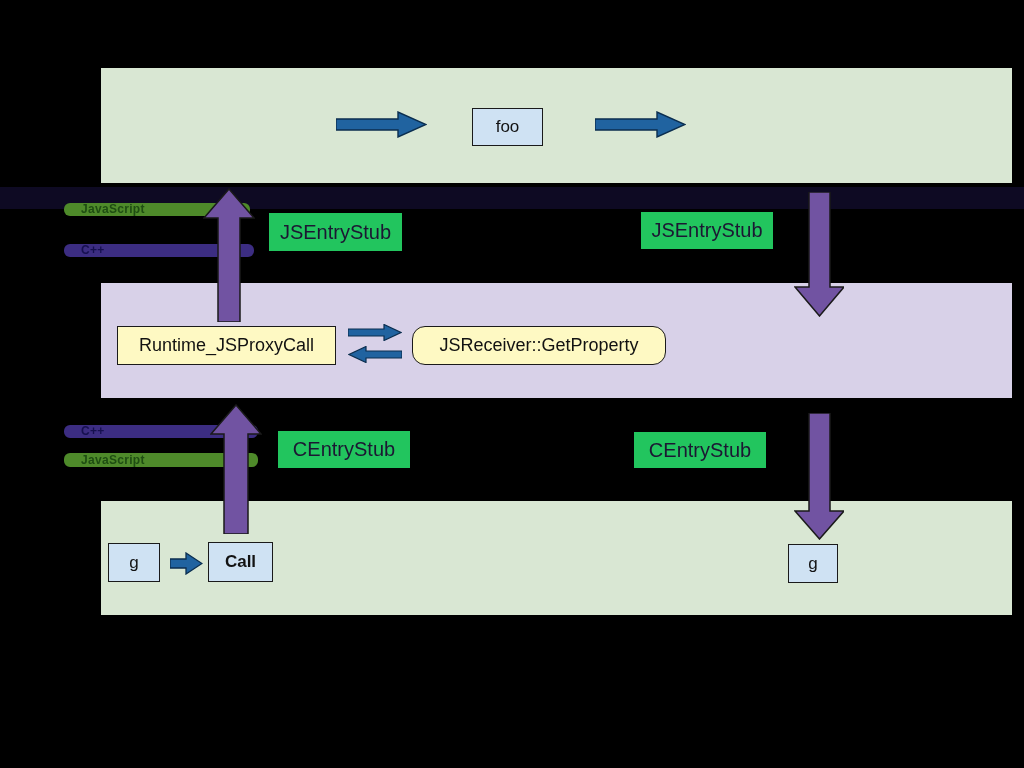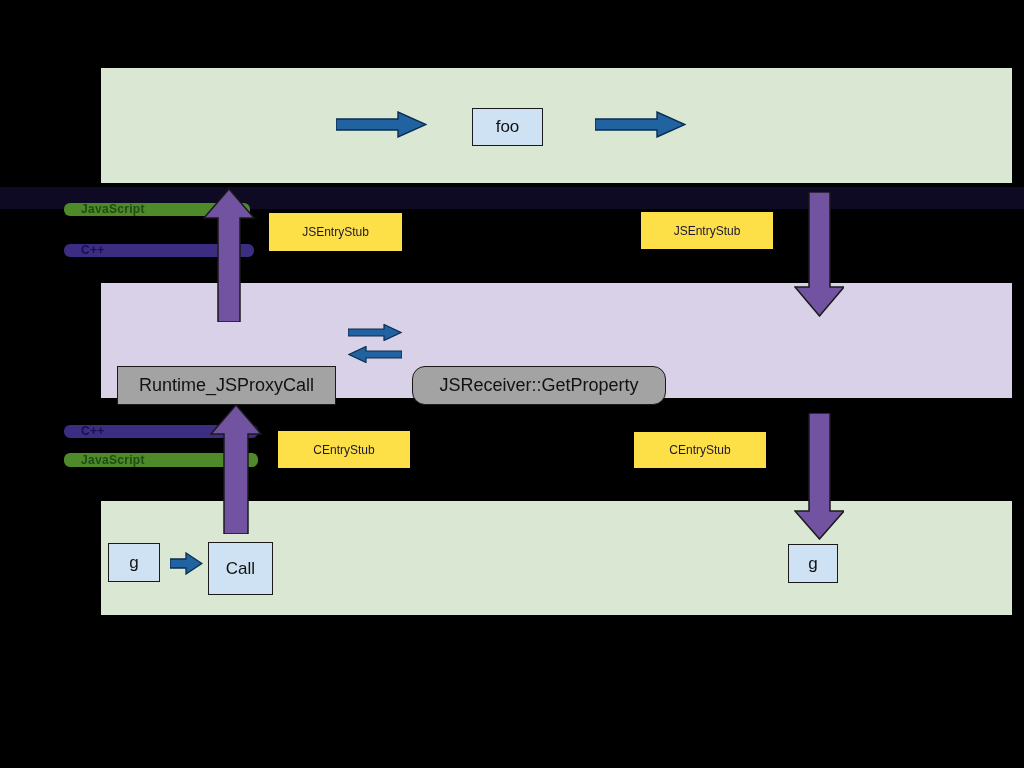--- a/index.html
+++ b/index.html
@@ -10,22 +10,22 @@
   .band{position:absolute;left:101px;width:911px;}
   .band-js{background:#D9E7D3;}
   .band-cpp{background:#D8D1E8;}
   #navy-strip{position:absolute;left:0;top:187px;width:1024px;height:22px;background:#0E0A23;z-index:1;}
   .band{z-index:2;}
   .node{
     position:absolute;display:flex;align-items:center;justify-content:center;
     font-size:17px;color:#121212;z-index:5;box-sizing:border-box;
   }
   .code-box{background:#CFE2F3;border:1.5px solid #1a1a1a;}
-  .runtime-box{background:#a3a3a3;border:1.5px solid #1a1a1a;font-size:18px;margin-top:40px;}
-  .stub-box{background:#fde047;border:none;font-size:12px;color:#1c1733;}
+  .runtime-box{background:#fef9c3;border:1.5px solid #1a1a1a;font-size:18px;}
+  .stub-box{background:#22c55e;border:none;font-size:20px;color:#1c1733;}
   .bar{
     position:absolute;z-index:4;border-radius:6px;display:flex;align-items:flex-end;
     padding-left:17px;box-sizing:border-box;font-size:12px;font-weight:bold;letter-spacing:0.3px;margin-left:36px;
   }
   .bar-js{background:#4E8A2A;color:#1E4D12;}
   .bar-cpp{background:#3C2D82;color:#16104F;}
   svg{display:block;}
   .arrow{position:absolute;z-index:6;}
 </style>
 </head>
@@ -117,21 +117,21 @@
   </svg>
 
   <div class="node code-box" style="left:108px;top:543px;width:52px;height:39px;">
     <span>g</span>
   </div>
 
   <svg class="arrow" style="left:170px;top:552px;" width="33" height="23" viewBox="0 0 33 23">
     <polygon points="0,7 16,7 16,1 32,11.5 16,22 16,16 0,16" fill="#2063A0" stroke="#0b2e4f" stroke-width="1.3"></polygon>
   </svg>
 
-  <div class="node code-box" style="left:208px;top:542px;width:65px;height:53px;">
+  <div class="node code-box" style="left:208px;top:542px;width:65px;height:40px;font-weight:bold;">
     <span>Call</span>
   </div>
 
   <div class="node code-box" style="left:788px;top:544px;width:50px;height:39px;">
     <span>g</span>
   </div>
 
 </div>
 
 </body></html>

